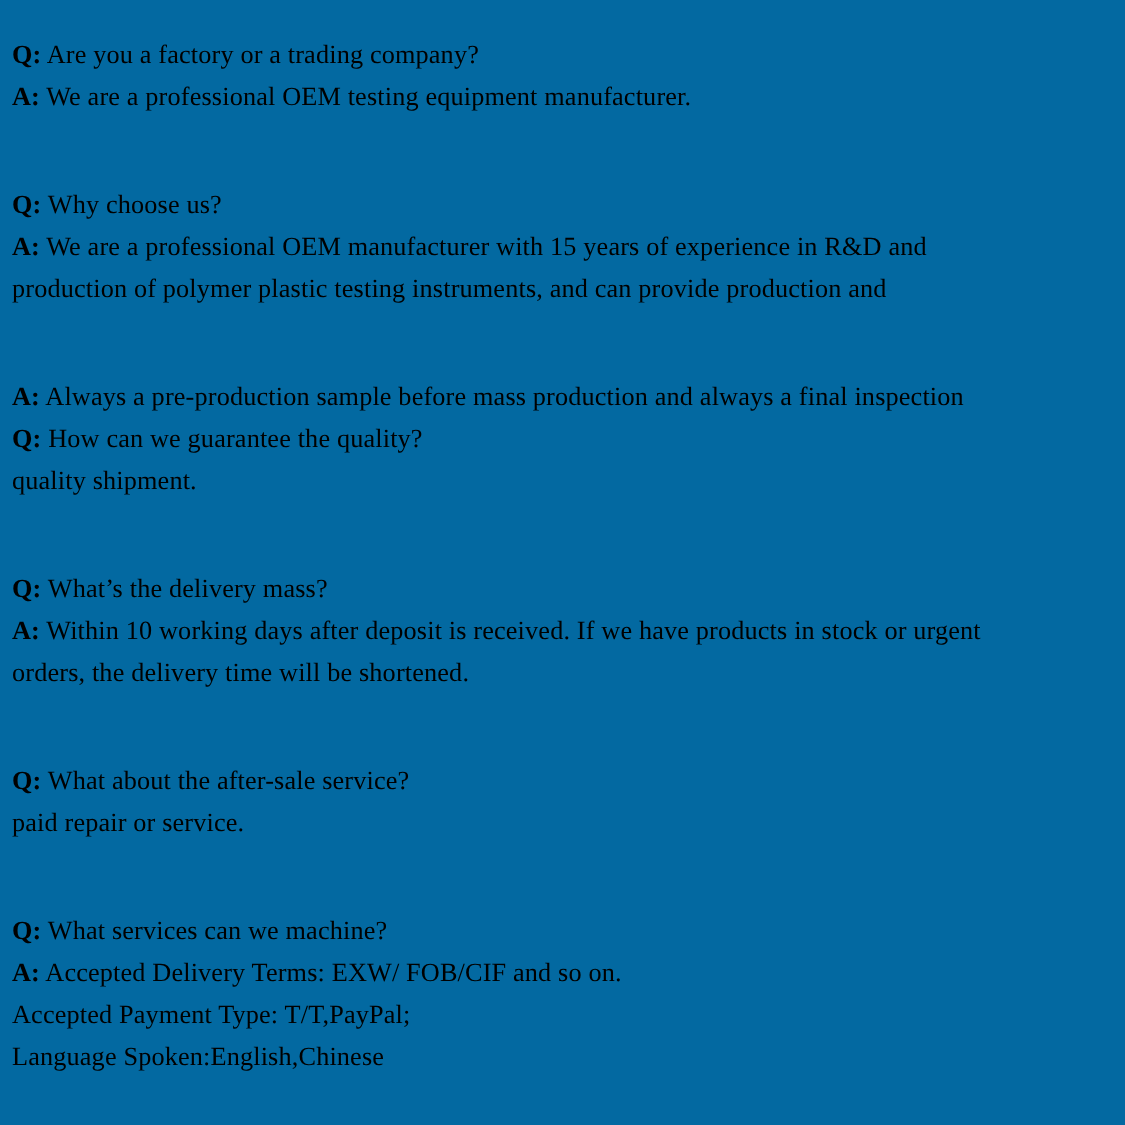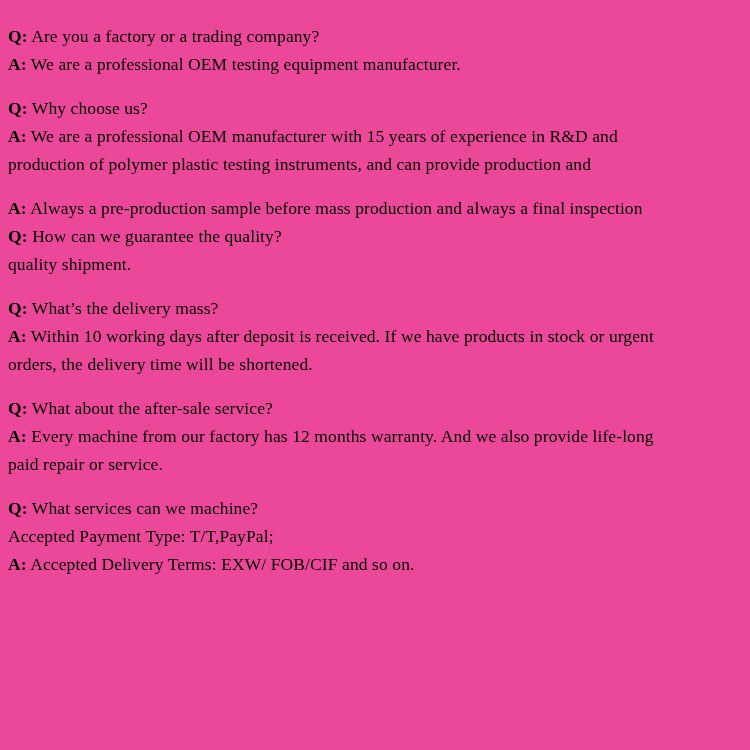--- a/index.html
+++ b/index.html
@@ -11,24 +11,24 @@
   }
   .page {
     box-sizing: border-box;
     width: 750px;
     height: 750px;
     padding: 22px 6px 0 8px;
     overflow: hidden;
     font-family: "Liberation Serif", "DejaVu Serif", serif;
     font-size: 17.5px;
     color: #000000;
-    background: #ec4899;
+    background: #0369a1;
   }
   .qa { margin: 0; }
-  .qa + .qa { margin-top: 16px; }
+  .qa + .qa { margin-top: 44px; }
   .ln {
     margin: 0;
     line-height: 28px;
     white-space: nowrap;
     letter-spacing: 0.1px;
   }
   .pfx { font-weight: bold; }
 </style>
 </head>
 <body>
@@ -53,23 +53,23 @@
   </section>
 
   <section class="qa">
     <p class="ln"><span class="pfx">Q:</span> <span>What’s the delivery mass?</span></p>
     <p class="ln"><span class="pfx">A:</span> <span>Within 10 working days after deposit is received. If we have products in stock or urgent</span></p>
     <p class="ln"><span>orders, the delivery time will be shortened.</span></p>
   </section>
 
   <section class="qa">
     <p class="ln"><span class="pfx">Q:</span> <span>What about the after-sale service?</span></p>
-    <p class="ln"><span class="pfx">A:</span> <span>Every machine from our factory has 12 months warranty. And we also provide life-long</span></p>
     <p class="ln"><span>paid repair or service.</span></p>
   </section>
 
   <section class="qa">
     <p class="ln"><span class="pfx">Q:</span> <span>What services can we machine?</span></p>
+    <p class="ln"><span class="pfx">A:</span> <span>Accepted Delivery Terms: EXW/ FOB/CIF and so on.</span></p>
     <p class="ln"><span>Accepted Payment Type: T/T,PayPal;</span></p>
-    <p class="ln"><span class="pfx">A:</span> <span>Accepted Delivery Terms: EXW/ FOB/CIF and so on.</span></p>
+    <p class="ln"><span>Language Spoken:English,Chinese</span></p>
   </section>
 
 </div>
 
 </body></html>

